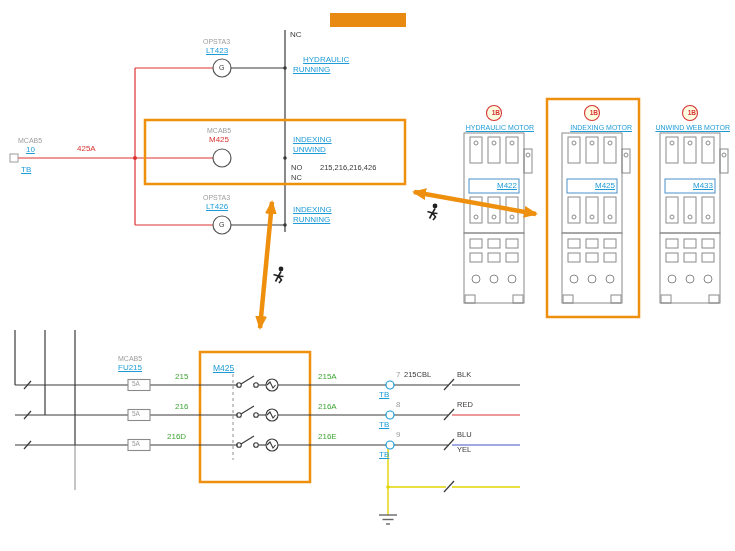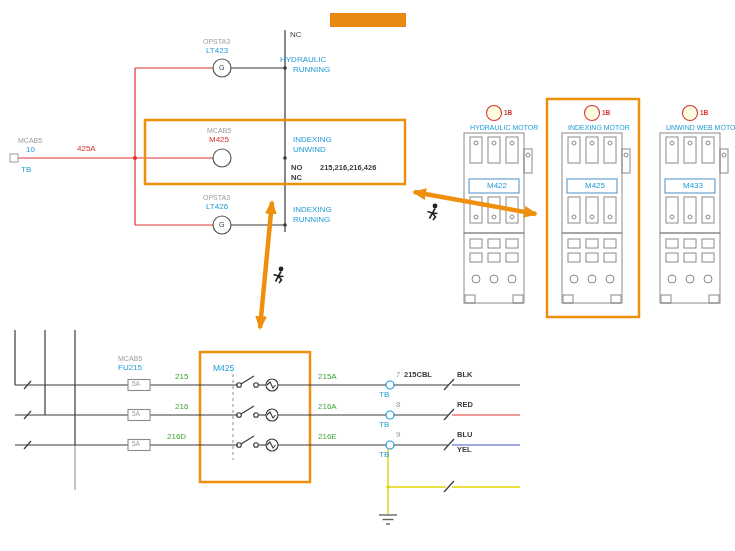--- a/index.html
+++ b/index.html
@@ -1,30 +1,30 @@
 <!DOCTYPE html>
 <html><head>
 <meta charset="utf-8">
 <style>
   html,body{margin:0;padding:0;background:#fff;}
   .canvas{position:relative;width:735px;height:551px;background:#fff;overflow:hidden;
           font-family:"Liberation Sans",sans-serif;}
   .canvas svg{position:absolute;left:0;top:0;}
   .t{position:absolute;font-size:8px;line-height:1;white-space:nowrap;
      font-family:"Liberation Sans",sans-serif;color:#333;}
-  .cyan{color:#1E9BD7;}
+  .cyan{color:#1E9BD7;text-decoration:underline;}
   .gray{color:#9C9C9C;}
   .red{color:#D63333;}
   .green{color:#3FA535;}
   .dark{color:#3A3A3A;}
   .s65{font-size:6.5px;}
   .s7{font-size:7px;}
-  .s75{font-size:7.5px;font-weight:bold;}
+  .s75{font-size:7.5px;}
   .s85{font-size:8.5px;}
-  .ctr{text-align:left;padding-left:16px;}
+  .ctr{text-align:right;}
   .badge-t{font-weight:bold;color:#D63333;}
 </style>
 </head>
 <body>
 
 <div class="canvas">
 
 <svg width="735" height="551" viewBox="0 0 735 551">
   <defs>
     <marker id="ah" markerUnits="userSpaceOnUse" markerWidth="14" markerHeight="12" refX="12" refY="6" orient="auto-start-reverse">
@@ -188,21 +188,21 @@
   <g transform="translate(272,266)" stroke="#222" stroke-width="1.6" fill="none">
     <circle cx="9" cy="3" r="2.4" fill="#222" stroke="none"></circle>
     <path d="M9 5.5 L6.5 10 M6.5 10 L1.5 8.5 M6.5 10 L11.5 10.5 M6.5 10 L3.5 15.5 M6.5 10 L9.5 14 L7 17"></path>
   </g>
 </svg>
 
 <span class="t dark" style="left:290px;top:31px">NC</span>
 <span class="t gray s7" style="left:203px;top:38px">OPSTA3</span>
 <span class="t cyan" style="left:206px;top:47px">LT423</span>
 <span class="t dark s7" style="left:219px;top:64px">G</span>
-<span class="t cyan" style="left:280px;top:56px">HYDRAULIC</span>
+<span class="t cyan" style="left:303px;top:56px">HYDRAULIC</span>
 <span class="t cyan" style="left:293px;top:66px">RUNNING</span>
 
 <span class="t gray s7" style="left:18px;top:137px">MCAB5</span>
 <span class="t cyan" style="left:26px;top:146px">10</span>
 <span class="t cyan" style="left:21px;top:166px">TB</span>
 <span class="t red" style="left:77px;top:145px">425A</span>
 
 <span class="t gray s7" style="left:207px;top:127px">MCAB5</span>
 <span class="t red" style="left:209px;top:136px">M425</span>
 <span class="t cyan" style="left:293px;top:136px">INDEXING</span>

